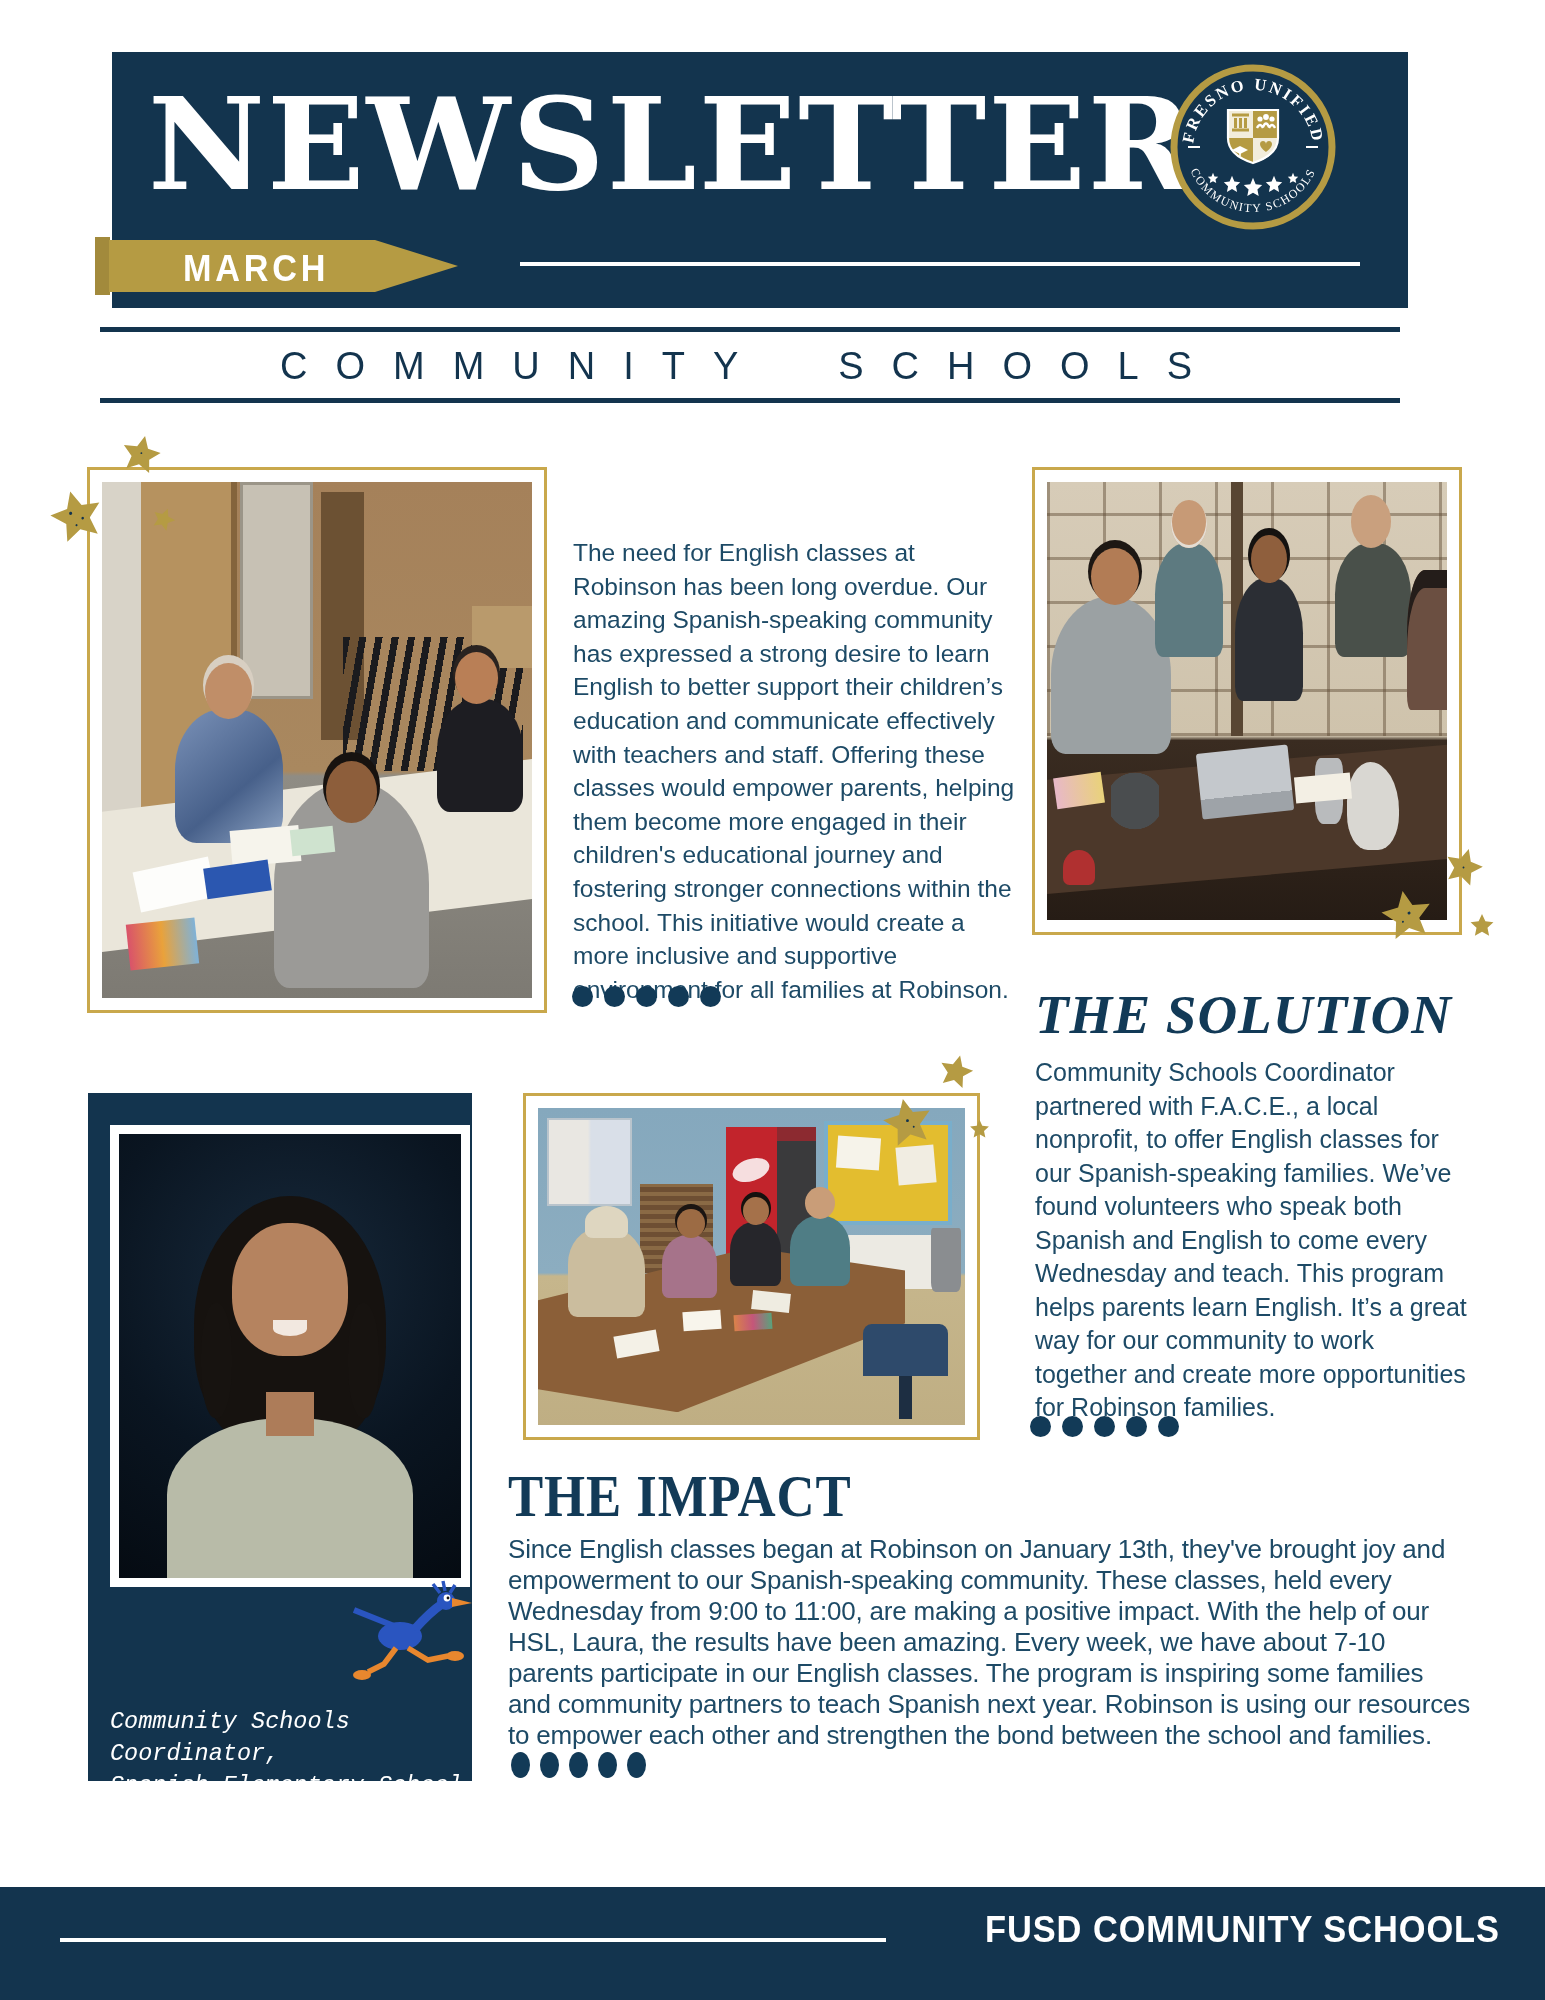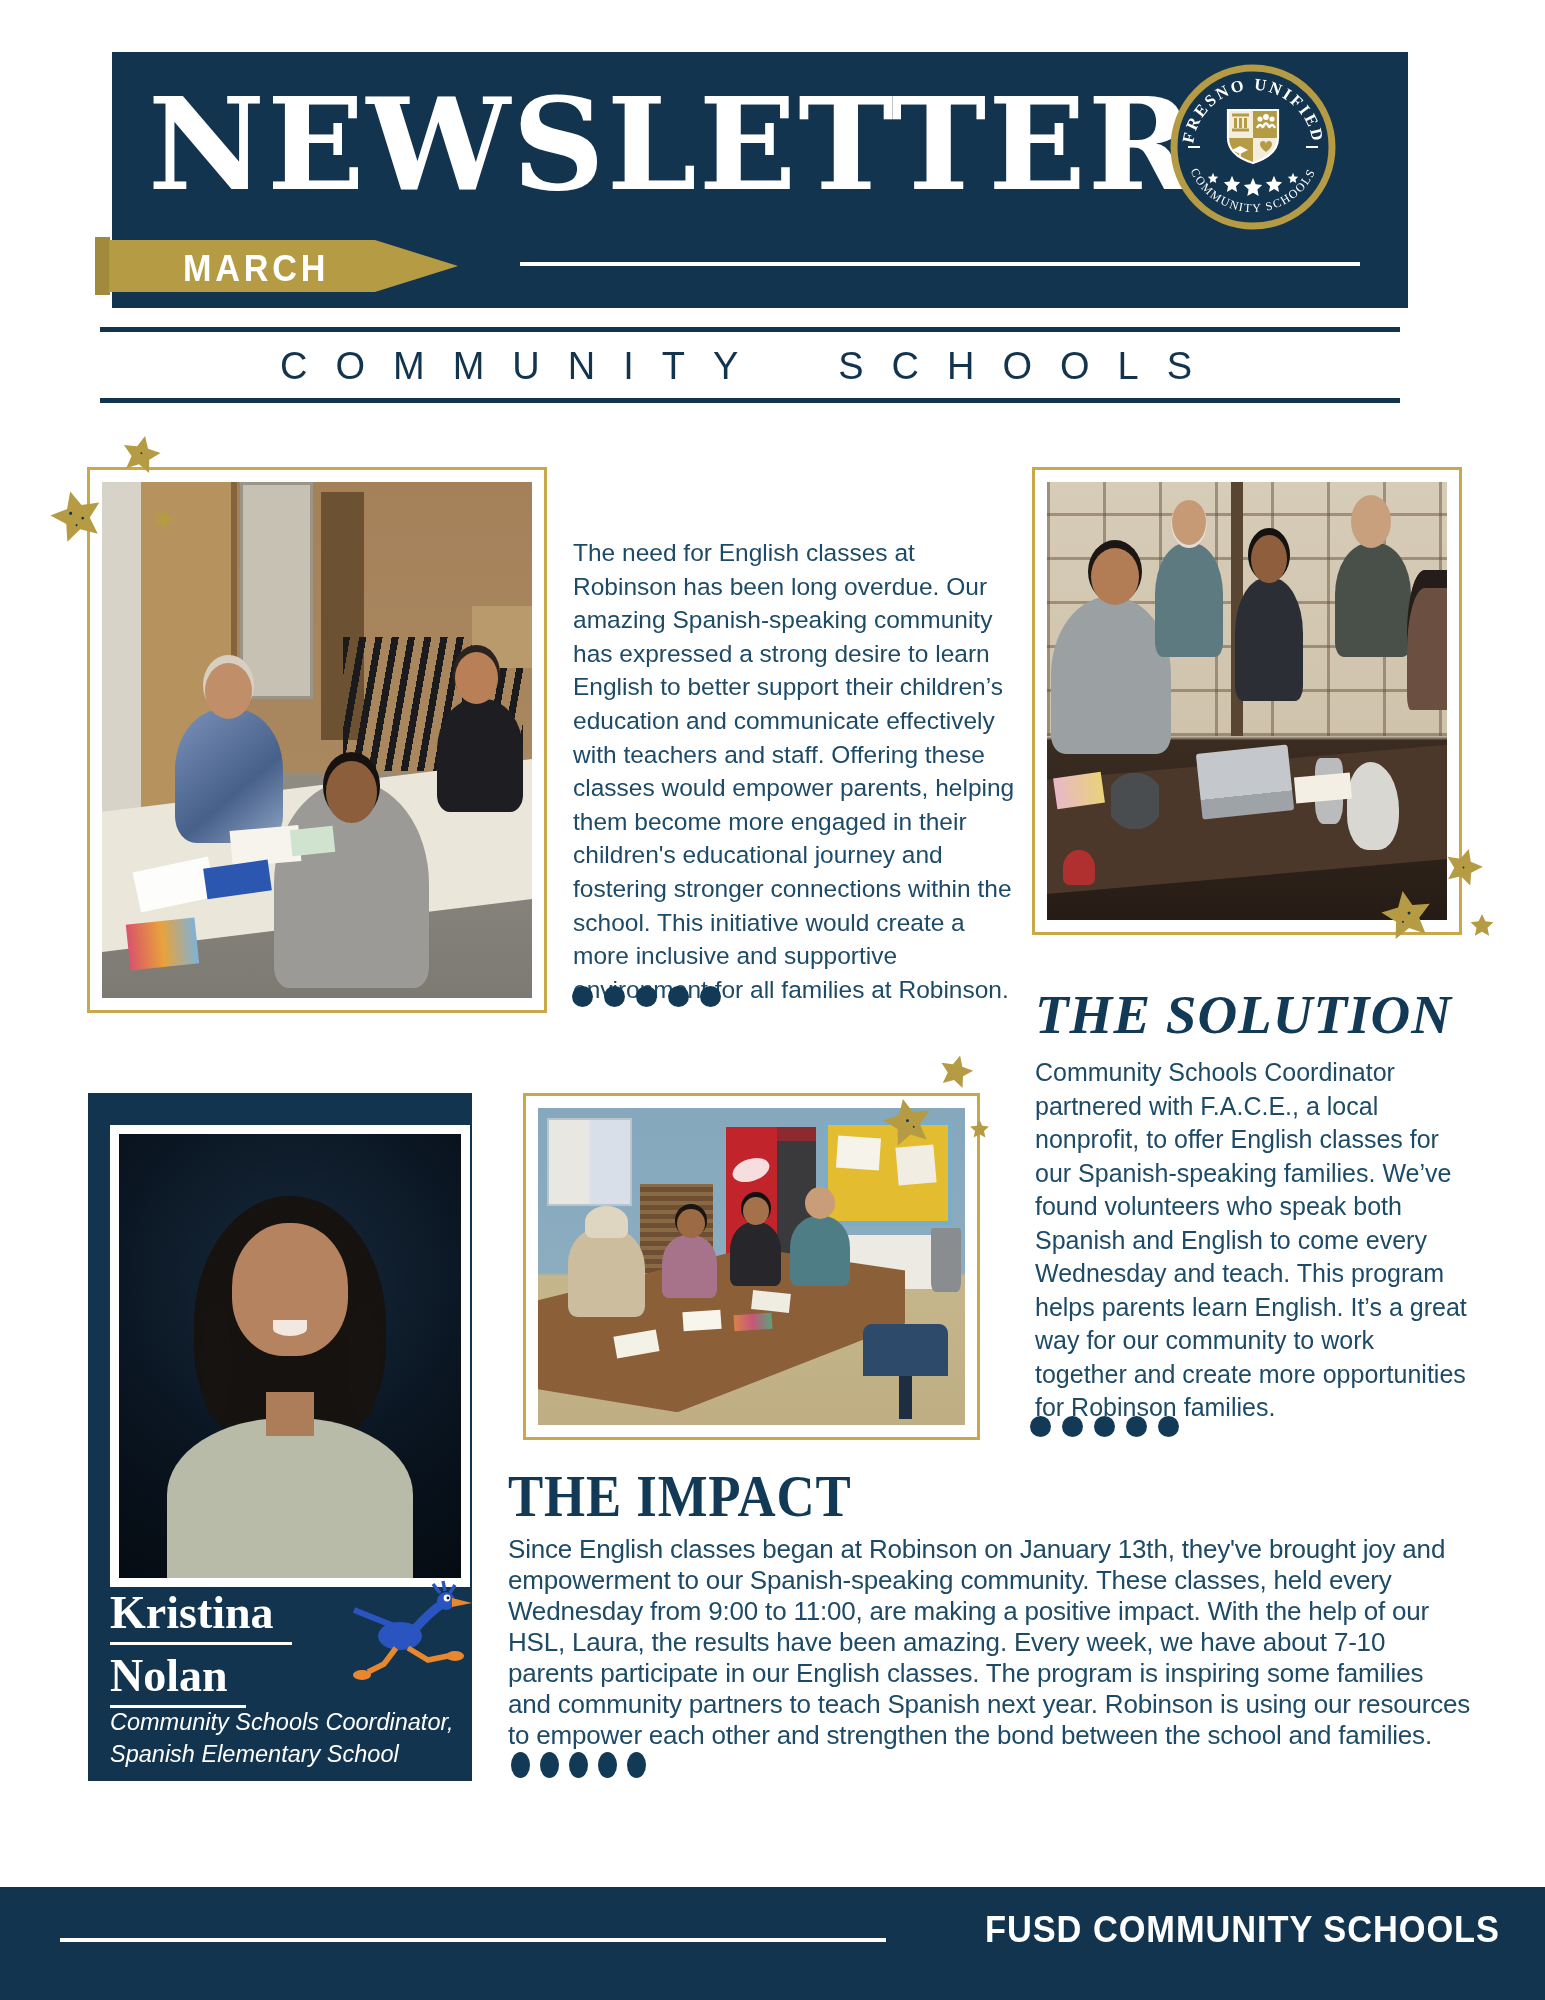--- a/index.html
+++ b/index.html
@@ -199,40 +199,36 @@
       <div class="shape" style="left:0;top:0;width:100%;height:100%;background:radial-gradient(circle at 50% 32%,#17293b 0%,#0a1521 55%,#050b12 100%);">
         <div class="shape" style="left:22%;top:14%;width:56%;height:58%;background:#16120f;border-radius:50% 50% 42% 42%;"></div>
         <div class="shape" style="left:14%;bottom:0;width:72%;height:36%;background:#b8bba8;border-radius:48% 48% 0 0;"></div>
         <div class="shape" style="left:43%;bottom:32%;width:14%;height:10%;background:#ad7c59;"></div>
         <div class="shape" style="left:33%;top:20%;width:34%;height:30%;background:#b5835f;border-radius:48% 48% 44% 44%;"></div>
         <div class="shape" style="left:45%;top:42%;width:10%;height:3.4%;background:#f2e8e0;border-radius:0 0 50% 50%;"></div>
         <div class="shape" style="left:24%;top:38%;width:9%;height:26%;background:#171310;border-radius:45%;"></div>
         <div class="shape" style="right:24%;top:38%;width:9%;height:26%;background:#171310;border-radius:45%;"></div>
       </div>
     </div>
-    <div class="abs" style="left:22px;top:497px;">
-      <span class="name">Kristina</span><br>
-      <span class="name" style="margin-top:8px;">Nolan</span>
-    </div>
 
     <svg class="abs" style="left:260px;top:487px;" width="126" height="112" viewBox="0 0 126 112">
       <path d="M6 30 L46 46" stroke="#2a55c0" stroke-width="6" fill="none"></path>
       <ellipse cx="52" cy="56" rx="22" ry="14" fill="#2a55c0"></ellipse>
       <path d="M66 50 Q82 32 94 24" stroke="#2a55c0" stroke-width="9" fill="none"></path>
       <circle cx="98" cy="21" r="9" fill="#2a55c0"></circle>
       <path d="M92 13 L85 4 M97 11 L95 1 M102 13 L107 5" stroke="#2a55c0" stroke-width="3.4" fill="none"></path>
       <polygon points="104,18 124,23 104,27" fill="#e8872e"></polygon>
       <circle cx="99" cy="18" r="3.4" fill="#ffffff"></circle>
         <circle cx="100" cy="18" r="1.4" fill="#111111"></circle>
       <path d="M48 68 L36 84 L20 92" stroke="#e8872e" stroke-width="5.5" fill="none"></path>
       <ellipse cx="14" cy="95" rx="9" ry="5" fill="#e8872e"></ellipse>
       <path d="M60 68 L80 80 L100 76" stroke="#e8872e" stroke-width="5.5" fill="none"></path>
       <ellipse cx="107" cy="76" rx="9" ry="5" fill="#e8872e"></ellipse>
     </svg>
-    <div class="abs role" style="left:22px;top:613px;">
+    <div class="abs role" style="left:22px;top:613px;font-family:Liberation Mono, monospace;">
       <div>Community Schools Coordinator,</div>
       <div>Spanish Elementary School</div>
     </div>
   </div>
 
   <div class="abs gframe" style="left:523px;top:1093px;width:457px;height:347px;">
     <div class="photo" style="background:linear-gradient(180deg,#85a8bd 0%,#8cadc0 52%,#c6b68c 53%,#bfae83 100%);">
       <div class="shape" style="left:2%;top:3%;width:20%;height:28%;background:linear-gradient(90deg,#e9e7e2 48%,#d9dfe8 52%);border:2px solid #b9c4cc;box-sizing:border-box;"></div>
       <div class="shape" style="left:24%;top:24%;width:17%;height:28%;background:repeating-linear-gradient(0deg,#6e4f33 0 5px,#8a6a45 5px 9px);"></div>
       <div class="shape" style="left:44%;top:6%;width:12%;height:44%;background:#c2242c;"></div>

